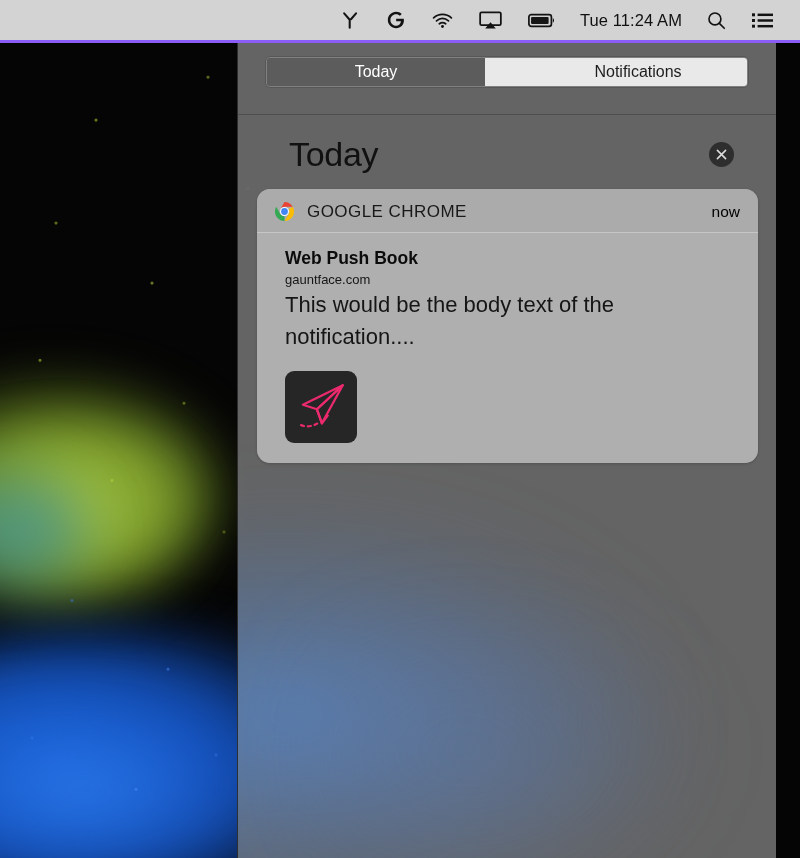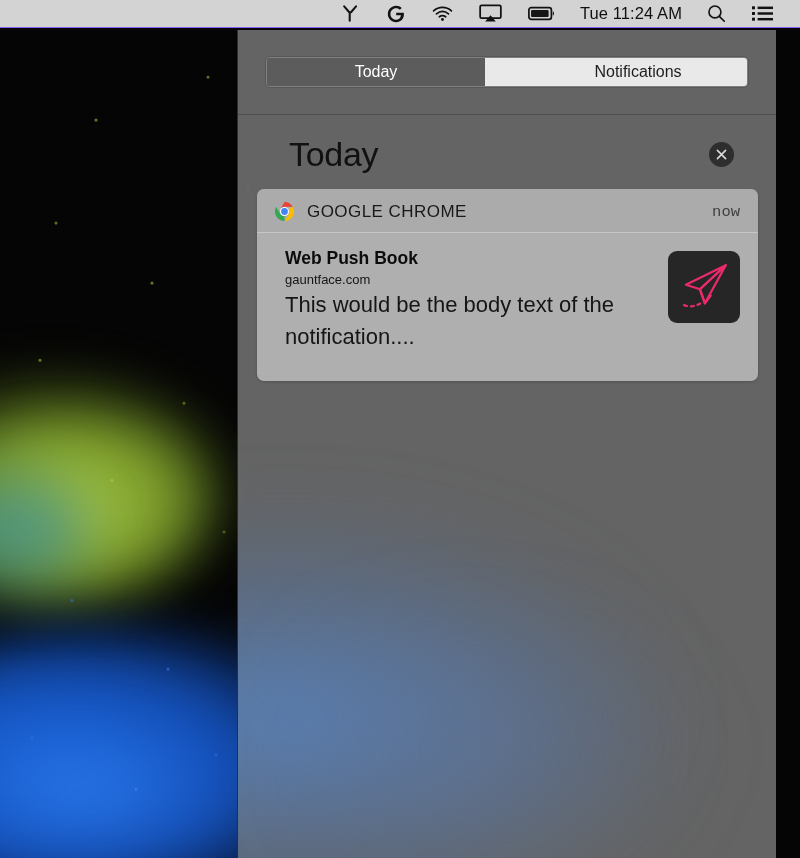--- a/index.html
+++ b/index.html
@@ -32,26 +32,26 @@
       radial-gradient(circle at 9% 70%,  rgba(60,120,235,.45) 0 1px, transparent 2px),
       radial-gradient(circle at 21% 78%, rgba(70,130,240,.5) 0 1px, transparent 2px),
       radial-gradient(circle at 4% 86%,  rgba(55,115,230,.45) 0 1px, transparent 2px),
       radial-gradient(circle at 17% 92%, rgba(80,140,245,.5) 0 1px, transparent 2px),
       radial-gradient(circle at 27% 88%, rgba(60,120,235,.4) 0 1px, transparent 2px);
     pointer-events:none;
   }
 
   
   #menubar {
-    position:absolute; left:0; top:0; width:800px; height:28px;
+    position:absolute; left:0; top:0; width:800px; height:43px;
     background:#d3d3d3;
     display:flex; align-items:center; justify-content:flex-end;
     padding-right:14px; gap:0px;
     z-index:40;
-    border-bottom:1px solid #8b5cf6;
+    border-bottom:3px solid #8b5cf6;
   }
   .mb-item {
     height:30px; display:flex; align-items:center; justify-content:center;
     padding:0 13px; color:#111;
   }
   .mb-clock {
     font-size:16.5px; color:#111; letter-spacing:.1px;
     padding:0 12px; white-space:nowrap;
   }
 
@@ -108,34 +108,35 @@
     width:25px; height:25px; border-radius:50%;
     background:#2e2e2e; display:flex; align-items:center; justify-content:center;
     cursor:pointer; flex:0 0 auto; margin-right:12px;
   }
 
   
   #card {
     position:relative; z-index:3;
     margin:15px 18px 0 19px;
     background:rgba(178,178,178,.96);
-    border-radius:7px; overflow:hidden;
+    border-radius:13px; overflow:hidden;
     box-shadow:0 1px 3px rgba(0,0,0,.18);
   }
   #card-head {
     display:flex; align-items:center; gap:11px;
     padding:11px 18px 9px 16px;
     border-bottom:1px solid rgba(255,255,255,.32);
     background:rgba(168,168,168,.55);
   }
   #card-app { font-size:17px; color:#191919; letter-spacing:.45px; flex:1; }
-  #card-time { font-size:15.5px; color:#404040;font-family:Liberation Mono, monospace; }
+  #card-time { font-size:15.5px; color:#000000; }
   #card-body {
     display:flex; align-items:flex-start; gap:14px;
-    padding:14px 18px 28px 28px;
+    padding:14px 18px 20px 28px;
+    flex-direction:column;
   }
   #card-text { flex:1; }
   #n-title { font-size:17.5px; font-weight:bold; color:#0c0c0c; line-height:1.35; }
   #n-site  { font-size:13px; color:#151515; line-height:1.45; }
   #n-body  { font-size:22px; color:#151515; line-height:1.45; max-width:330px; }
   #n-thumb {
     width:72px; height:72px; border-radius:9px;
     background:#262626; flex:0 0 auto; margin-top:4px;
     display:flex; align-items:center; justify-content:center;
   }

